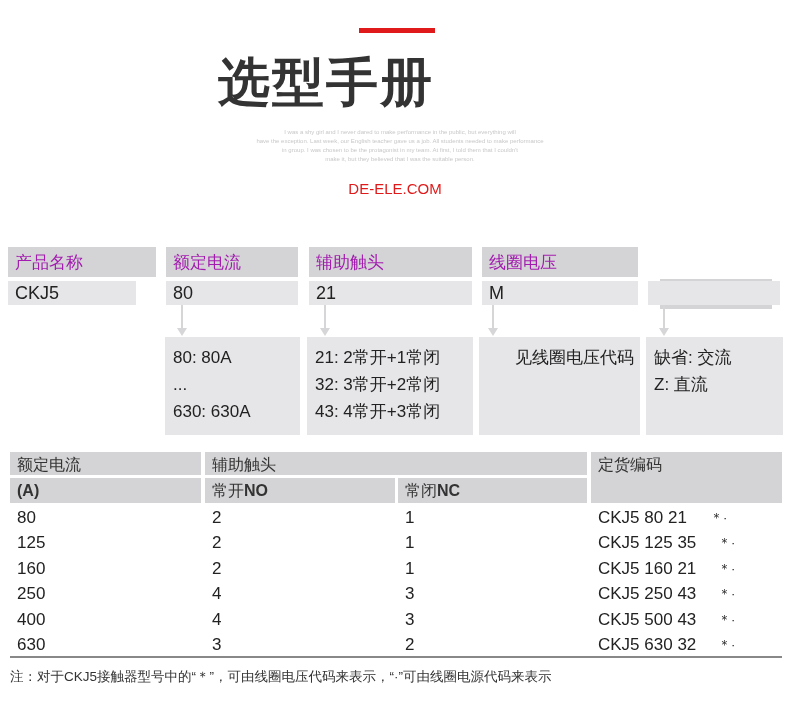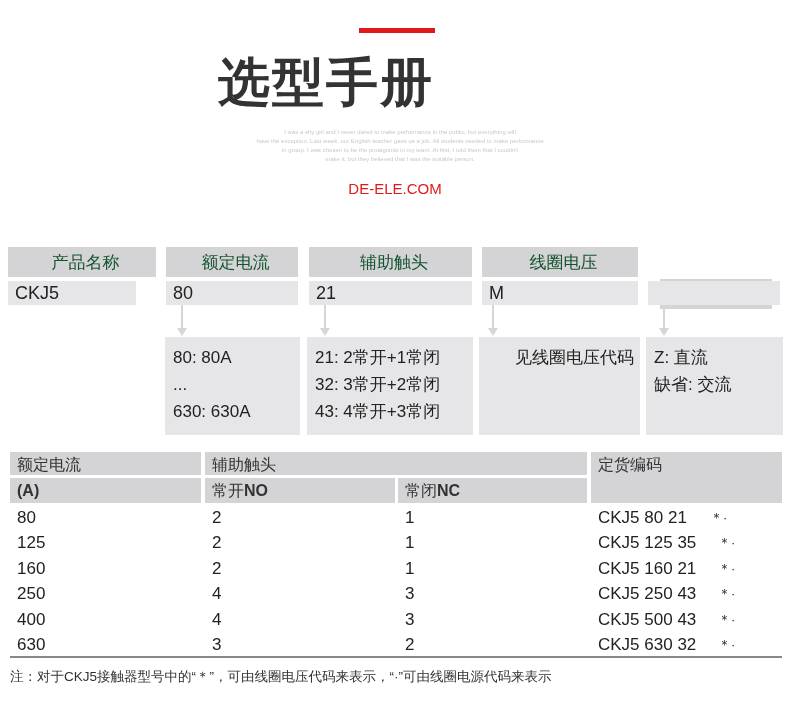--- a/index.html
+++ b/index.html
@@ -5,21 +5,21 @@
   html, body { margin:0; padding:0; background:#ffffff; }
   body { width:790px; height:713px; position:relative; overflow:hidden;
          font-family:"Liberation Sans","DejaVu Sans",sans-serif; color:#222; }
   .abs { position:absolute; }
   .redbar { left:359px; top:28px; width:76px; height:5px; background:#e01a1a; }
   .title { left:0; width:652px; top:48px; text-align:center; font-size:52px; font-weight:bold;
            color:#333; letter-spacing:2px; font-family:"DejaVu Sans",sans-serif; }
   .filler { left:200px; width:400px; top:128px; text-align:center; font-size:6px; line-height:9px; color:#c8c8c8; }
   .site { left:0; width:790px; top:180px; text-align:center; font-size:15px; color:#e01a1a; }
 
-  .hd { background:#d4d4d6; height:30px; top:247px; font-size:17px; line-height:32px; padding-left:7px; box-sizing:border-box; color:#14532d;text-align:center; }
+  .hd { background:#d4d4d6; height:30px; top:247px; font-size:17px; line-height:32px; padding-left:7px; box-sizing:border-box; color:#a21caf; }
   .val { background:#e6e6e8; height:24px; top:281px; font-size:18px; line-height:24px; padding-left:7px; box-sizing:border-box; color:#222; }
   .low { background:#e6e6e8; top:337px; height:98px; font-size:17px; line-height:27px; padding:7px 0 0 8px; box-sizing:border-box; color:#222; }
   .low div { white-space:nowrap; }
   .arrow { width:2px; background:#d6d6d8; top:305px; height:26px; }
   .arrowhead { width:0; height:0; border-left:5px solid transparent; border-right:5px solid transparent; border-top:8px solid #d6d6d8; top:328px; }
 
   .th { background:#d4d4d6; font-size:16px; color:#333; box-sizing:border-box; padding-left:7px; }
   .th b { font-family:"Liberation Sans",sans-serif; }
   .row { left:10px; width:772px; height:25px; font-size:17px; line-height:25px; color:#222; }
   .row span { position:absolute; top:0; }
@@ -67,22 +67,22 @@
 </div>
 <div class="abs low" style="left:307px;width:166px;">
   <div>21: 2常开+1常闭</div>
   <div>32: 3常开+2常闭</div>
   <div>43: 4常开+3常闭</div>
 </div>
 <div class="abs low" style="left:479px;width:161px;padding-left:36px;">
   <div>见线圈电压代码</div>
 </div>
 <div class="abs low" style="left:646px;width:137px;">
+  <div>缺省: 交流</div>
   <div>Z: 直流</div>
-  <div>缺省: 交流</div>
 </div>
 
 <div class="abs th" style="left:10px;top:452px;width:191px;height:23px;line-height:25px;">额定电流</div>
 <div class="abs th" style="left:10px;top:478px;width:191px;height:25px;line-height:26px;"><b>(A)</b></div>
 <div class="abs th" style="left:205px;top:452px;width:382px;height:23px;line-height:25px;">辅助触头</div>
 <div class="abs th" style="left:205px;top:478px;width:190px;height:25px;line-height:26px;"><span>常开</span><b>NO</b></div>
 <div class="abs th" style="left:398px;top:478px;width:189px;height:25px;line-height:26px;"><span>常闭</span><b>NC</b></div>
 <div class="abs th" style="left:591px;top:452px;width:191px;height:51px;line-height:25px;">定货编码</div>
 
 <div class="abs row" style="top:505px;">

